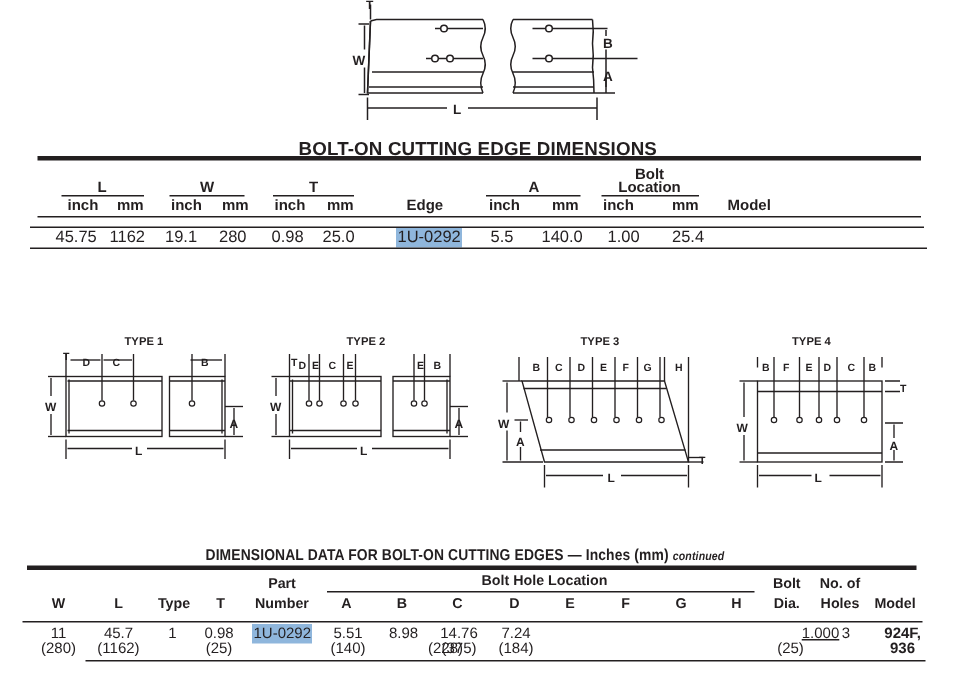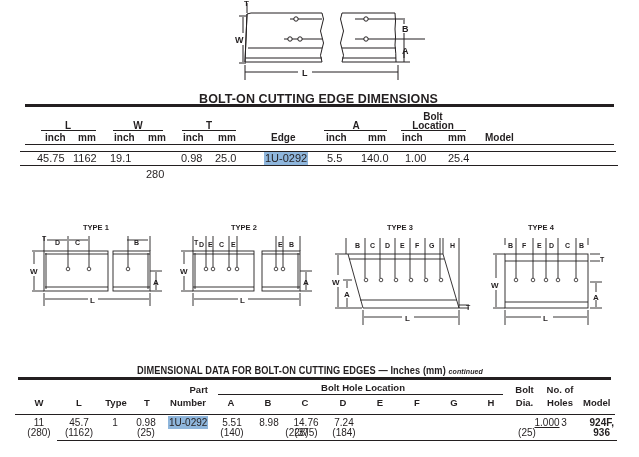--- a/index.html
+++ b/index.html
@@ -96,21 +96,21 @@
 <div class="t b" style="left:448px;top:132px;font-size:10px;">mm</div>
 <div class="t b" style="left:485px;top:132px;font-size:10px;">Model</div>
 
 <div class="rule" style="left:25px;top:144px;width:589px;height:1px;"></div>
 <div class="rule" style="left:20px;top:151px;width:596px;height:1px;"></div>
 
 <div>
   <div class="t" style="left:37px;top:153px;">45.75</div>
   <div class="t" style="left:73px;top:153px;">1162</div>
   <div class="t" style="left:110px;top:153px;">19.1</div>
-  <div class="t" style="left:146px;top:169px;">280</div>
+  <div class="t" style="left:146px;top:153px;">280</div>
   <div class="t" style="left:181px;top:153px;">0.98</div>
   <div class="t" style="left:215px;top:153px;">25.0</div>
   <div class="t hl" style="left:264px;top:152px;padding:1px 1px;">1U-0292</div>
   <div class="t" style="left:327px;top:153px;">5.5</div>
   <div class="t" style="left:361px;top:153px;">140.0</div>
   <div class="t" style="left:405px;top:153px;">1.00</div>
   <div class="t" style="left:448px;top:153px;">25.4</div>
   <div class="t" style="left:485px;top:153px;"></div>
 </div>
 <div class="rule" style="left:20px;top:165px;width:598px;height:1px;"></div>
@@ -308,21 +308,21 @@
 <div class="t b" style="left:491px;top:280px;font-size:8px;">W</div>
 <div class="t b" style="left:593px;top:292px;font-size:8px;">A</div>
 <div class="t b" style="left:543px;top:313px;font-size:8px;">L</div>
 
 <div class="title" style="left:137px;top:364px;font-size:10.5px;transform:scaleX(0.88);transform-origin:left top;">
   <span>DIMENSIONAL DATA FOR BOLT-ON CUTTING EDGES — Inches (mm)</span>
   <span style="font-style:italic;font-size:8px;font-weight:bold;">continued</span>
 </div>
 <div class="rule" style="left:18px;top:377px;width:593px;height:3px;"></div>
 
-<div class="t b ctr" style="left:168px;top:384px;width:40px;font-size:9.5px;text-align:right;">Part</div>
+<div class="t b ctr" style="left:168px;top:384px;width:40px;font-size:9.5px;">Part</div>
 <div class="t b ctr" style="left:220px;top:382px;width:286px;font-size:9.5px;">Bolt Hole Location</div>
 <div class="rule" style="left:218px;top:394px;width:285px;height:1px;"></div>
 <div class="t b ctr" style="left:512px;top:384px;width:25px;font-size:9.5px;">Bolt</div>
 <div class="t b ctr" style="left:542px;top:384px;width:36px;font-size:9.5px;">No. of</div>
 
 <div class="t b ctr" style="left:30px;top:397px;width:18px;font-size:9.5px;">W</div>
 <div class="t b ctr" style="left:70px;top:397px;width:18px;font-size:9.5px;">L</div>
 <div class="t b ctr" style="left:102px;top:397px;width:28px;font-size:9.5px;">Type</div>
 <div class="t b ctr" style="left:140px;top:397px;width:14px;font-size:9.5px;">T</div>
 <div class="t b ctr" style="left:166px;top:397px;width:44px;font-size:9.5px;">Number</div>

